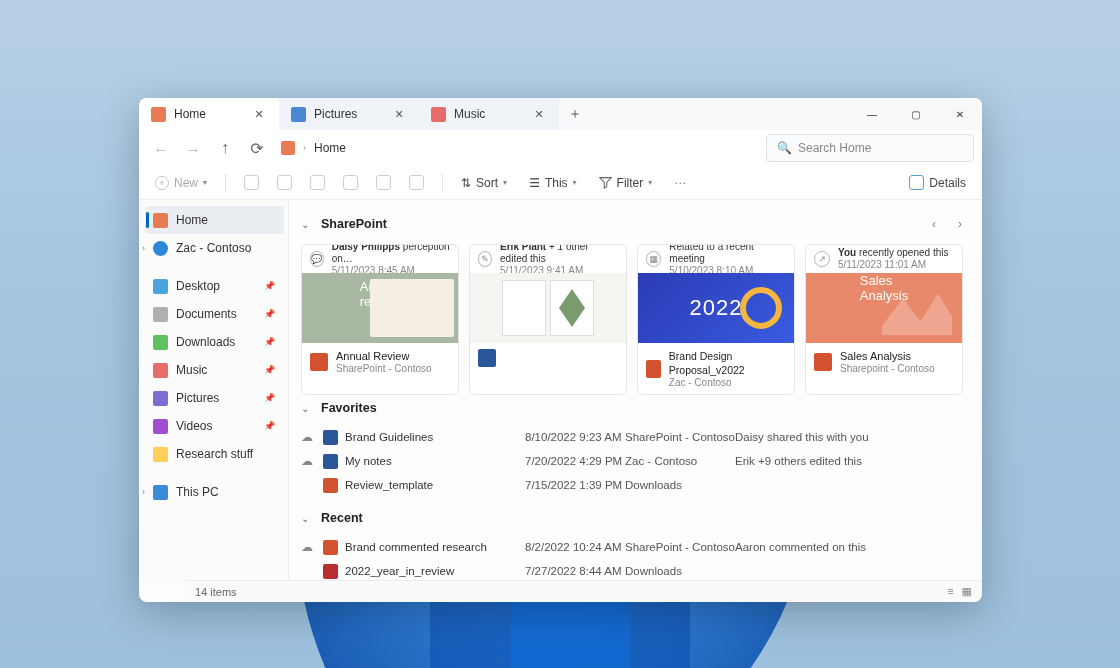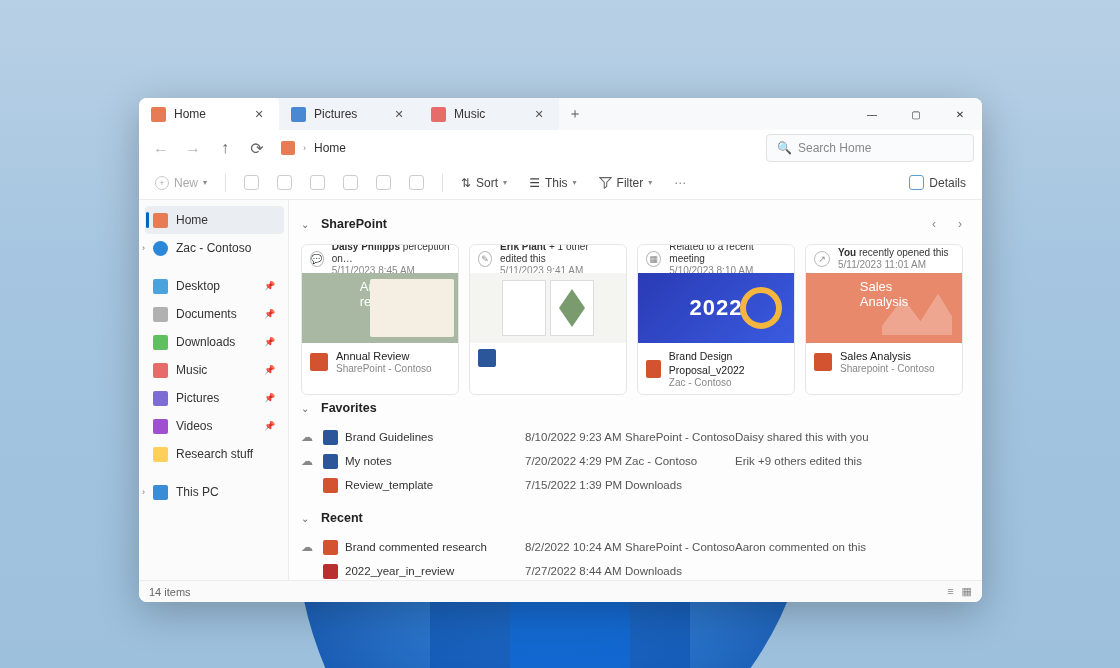--- a/index.html
+++ b/index.html
@@ -74,21 +74,21 @@
   .card-bottom .fname { font-size:11px; color:#222;}
   .card-bottom .floc { font-size:10px; color:#888; display:block;}
   
   .file-row { display:grid; grid-template-columns: 22px 22px 180px 100px 110px 1fr; align-items:center; height:24px; font-size:11.5px; color:#333;}
   .file-row .meta { color:#555;}
   .file-row .light { color:#555;}
   .file-row .faint { color:#555;}
   .cloud { color:#888; font-size:12px;}
   .filetype-icon { width:15px; height:15px;}
   
-  .statusbar { height:22px; border-top:1px solid #ececec; display:flex; align-items:center; padding:0 10px; font-size:11px; color:#666; background:#fafafa;}
+  .statusbar { height:22px; border-top:1px solid #ececec; display:flex; align-items:center; padding:0 10px; font-size:11px; color:#666; background:#fafafa;margin-left:46px;}
   .statusbar .viewbtns { margin-left:auto; display:flex; gap:8px; color:#888; }
   
   .ic-home { background:#e77b53;}
   .ic-gallery { background:#3da5ea;}
   .ic-cloud { background:#2b88d8;}
   .ic-folder { background:#ffcf5c;}
   .ic-desktop { background:#4aa3dc;}
   .ic-doc { background:#b0b0b0;}
   .ic-down { background:#60c060;}
   .ic-music { background:#e66b6b;}
@@ -311,35 +311,35 @@
             <span class="ficon doc-icon"></span>
           </div>
         </div>
 
         <div class="card">
           <div class="card-top">
             <span class="act-icon">▦</span>
             <span class="top-text"><span>Related to a recent meeting</span><span class="sub">5/10/2023 8:10 AM</span></span>
           </div>
           <div class="card-thumb" style="background:linear-gradient(135deg,#2a3bb5,#3a5be0);">
-            <span style="color:#fff;font-size:22px;font-weight:700;letter-spacing:1px">2022</span>
+            <span style="color:#fff;font-size:22px;font-weight:400;letter-spacing:1px">2022</span>
             <div style="position:absolute;right:12px;width:42px;height:42px;border:6px solid #f5b63f;border-radius:50%;"></div>
           </div>
           <div class="card-bottom">
             <span class="ficon ppt-icon"></span>
             <span><span class="fname" style="font-size:10.5px">Brand Design Proposal_v2022</span><span class="floc">Zac - Contoso</span></span>
           </div>
         </div>
 
         <div class="card">
           <div class="card-top">
             <span class="act-icon">↗</span>
             <span class="top-text"><b>You</b><span> recently opened this</span><span class="sub">5/11/2023 11:01 AM</span></span>
           </div>
-          <div class="card-thumb" style="background:#e8896b;color:#fff;padding:6px;align-items:flex-start;">
+          <div class="card-thumb" style="background:#e8896b;color:#fff;align-items:flex-start;">
             <div style="font-size:13px;line-height:15px;white-space:pre">Sales
 Analysis</div>
             <div style="position:absolute;right:10px;bottom:8px;width:70px;height:46px;background:rgba(255,255,255,.25);clip-path:polygon(0 80%,30% 20%,55% 70%,80% 10%,100% 60%,100% 100%,0 100%)"></div>
           </div>
           <div class="card-bottom">
             <span class="ficon ppt-icon"></span>
             <span><span class="fname">Sales Analysis</span><span class="floc">Sharepoint - Contoso</span></span>
           </div>
         </div>
       </div>

